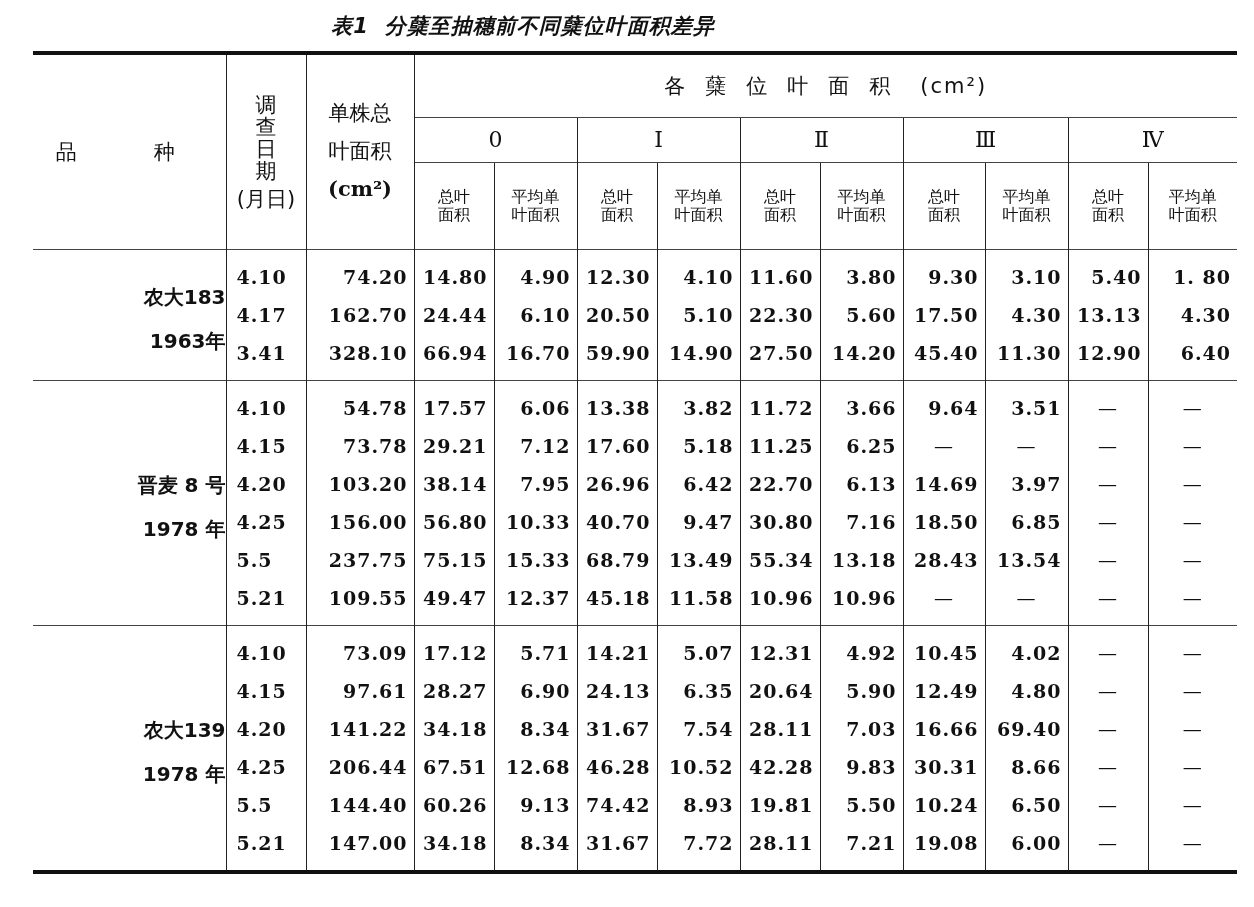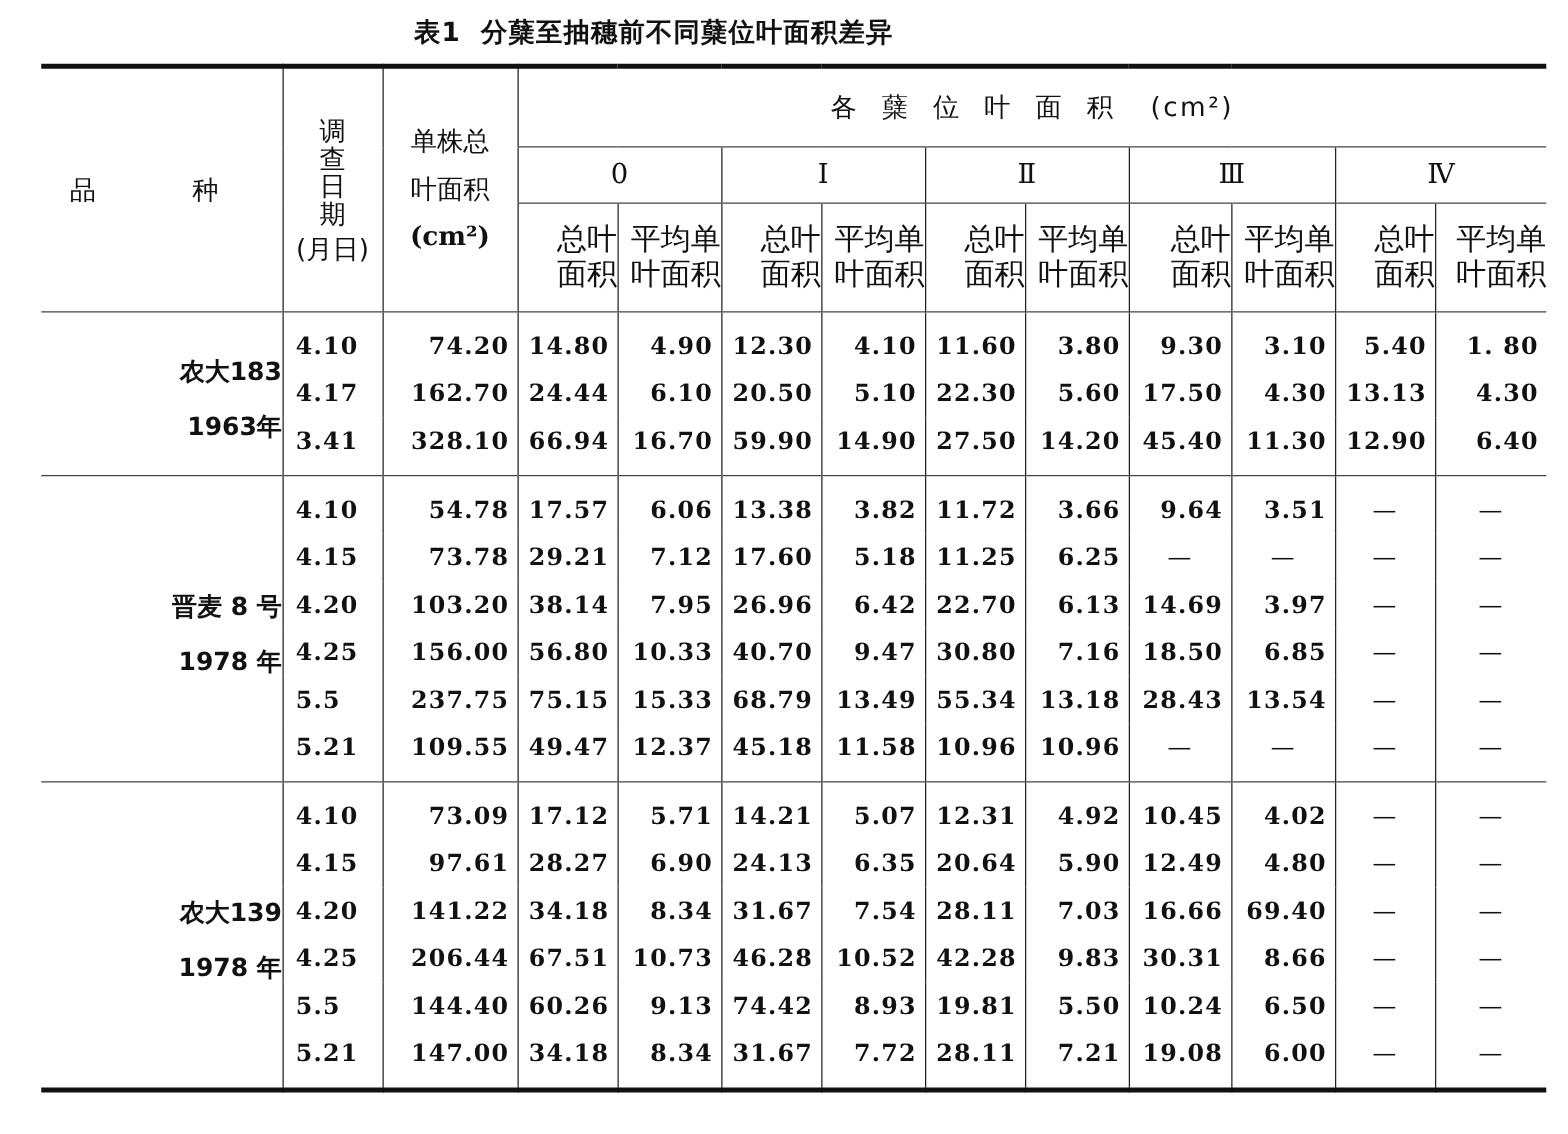--- a/index.html
+++ b/index.html
@@ -18,20 +18,21 @@
   .title {
     position: absolute;
     top: 12px;
     left: 0;
     width: 1046px;
     text-align: center;
     font-family: "DejaVu Sans", "Liberation Sans", sans-serif;
     font-weight: bold;
     font-size: 21px;
     letter-spacing: 1px;
+    font-style: italic;
   }
   .title .num { margin-right: 16px; }
   table.main {
     position: absolute;
     top: 51px;
     left: 33px;
     width: 1201px;
     border-collapse: collapse;
     table-layout: fixed;
     border-top: 4px solid #111;
@@ -49,21 +50,21 @@
     line-height: 1.15;
   }
   th.vline, td.vline { border-left: 1.5px solid #222; }
   .hrow-top th { height: 62px; }
   .hrow-mid th { height: 44px; border-top: 1.5px solid #444; }
   .hrow-bot th { height: 86px; border-top: 1.5px solid #444; }
   .variety-head { letter-spacing: 28px; padding-left: 28px; }
   .date-head { font-size: 21px; line-height: 1.05; }
   .date-head .unit { display: block; margin-top: 6px; }
   .total-head { line-height: 1.8; }
-  .sub-head { font-size: 24px; line-height: 1.15; text-align: right; }
+  .sub-head { font-size: 16px; line-height: 1.15; }
   .roman {
     font-family: "DejaVu Serif", "Liberation Serif", serif;
     font-weight: bold;
     font-size: 22px;
   }
   .section-head { letter-spacing: 20px; margin-left: 28px; }
   .section-head .unit { letter-spacing: 2px; margin-left: 10px; }
 
   tbody.group { border-top: 1.5px solid #444; }
   tbody.group td {
@@ -325,21 +326,21 @@
         <td class="vline">7.03</td>
         <td class="vline">16.66</td>
         <td class="vline">69.40</td>
         <td class="vline dash">—</td>
         <td class="vline dash">—</td>
       </tr>
       <tr>
         <td class="vline date">4.25</td>
         <td class="vline">206.44</td>
         <td class="vline">67.51</td>
-        <td class="vline">10.73</td>
+        <td class="vline">12.68</td>
         <td class="vline">46.28</td>
         <td class="vline">10.52</td>
         <td class="vline">42.28</td>
         <td class="vline">9.83</td>
         <td class="vline">30.31</td>
         <td class="vline">8.66</td>
         <td class="vline dash">—</td>
         <td class="vline dash">—</td>
       </tr>
       <tr>

